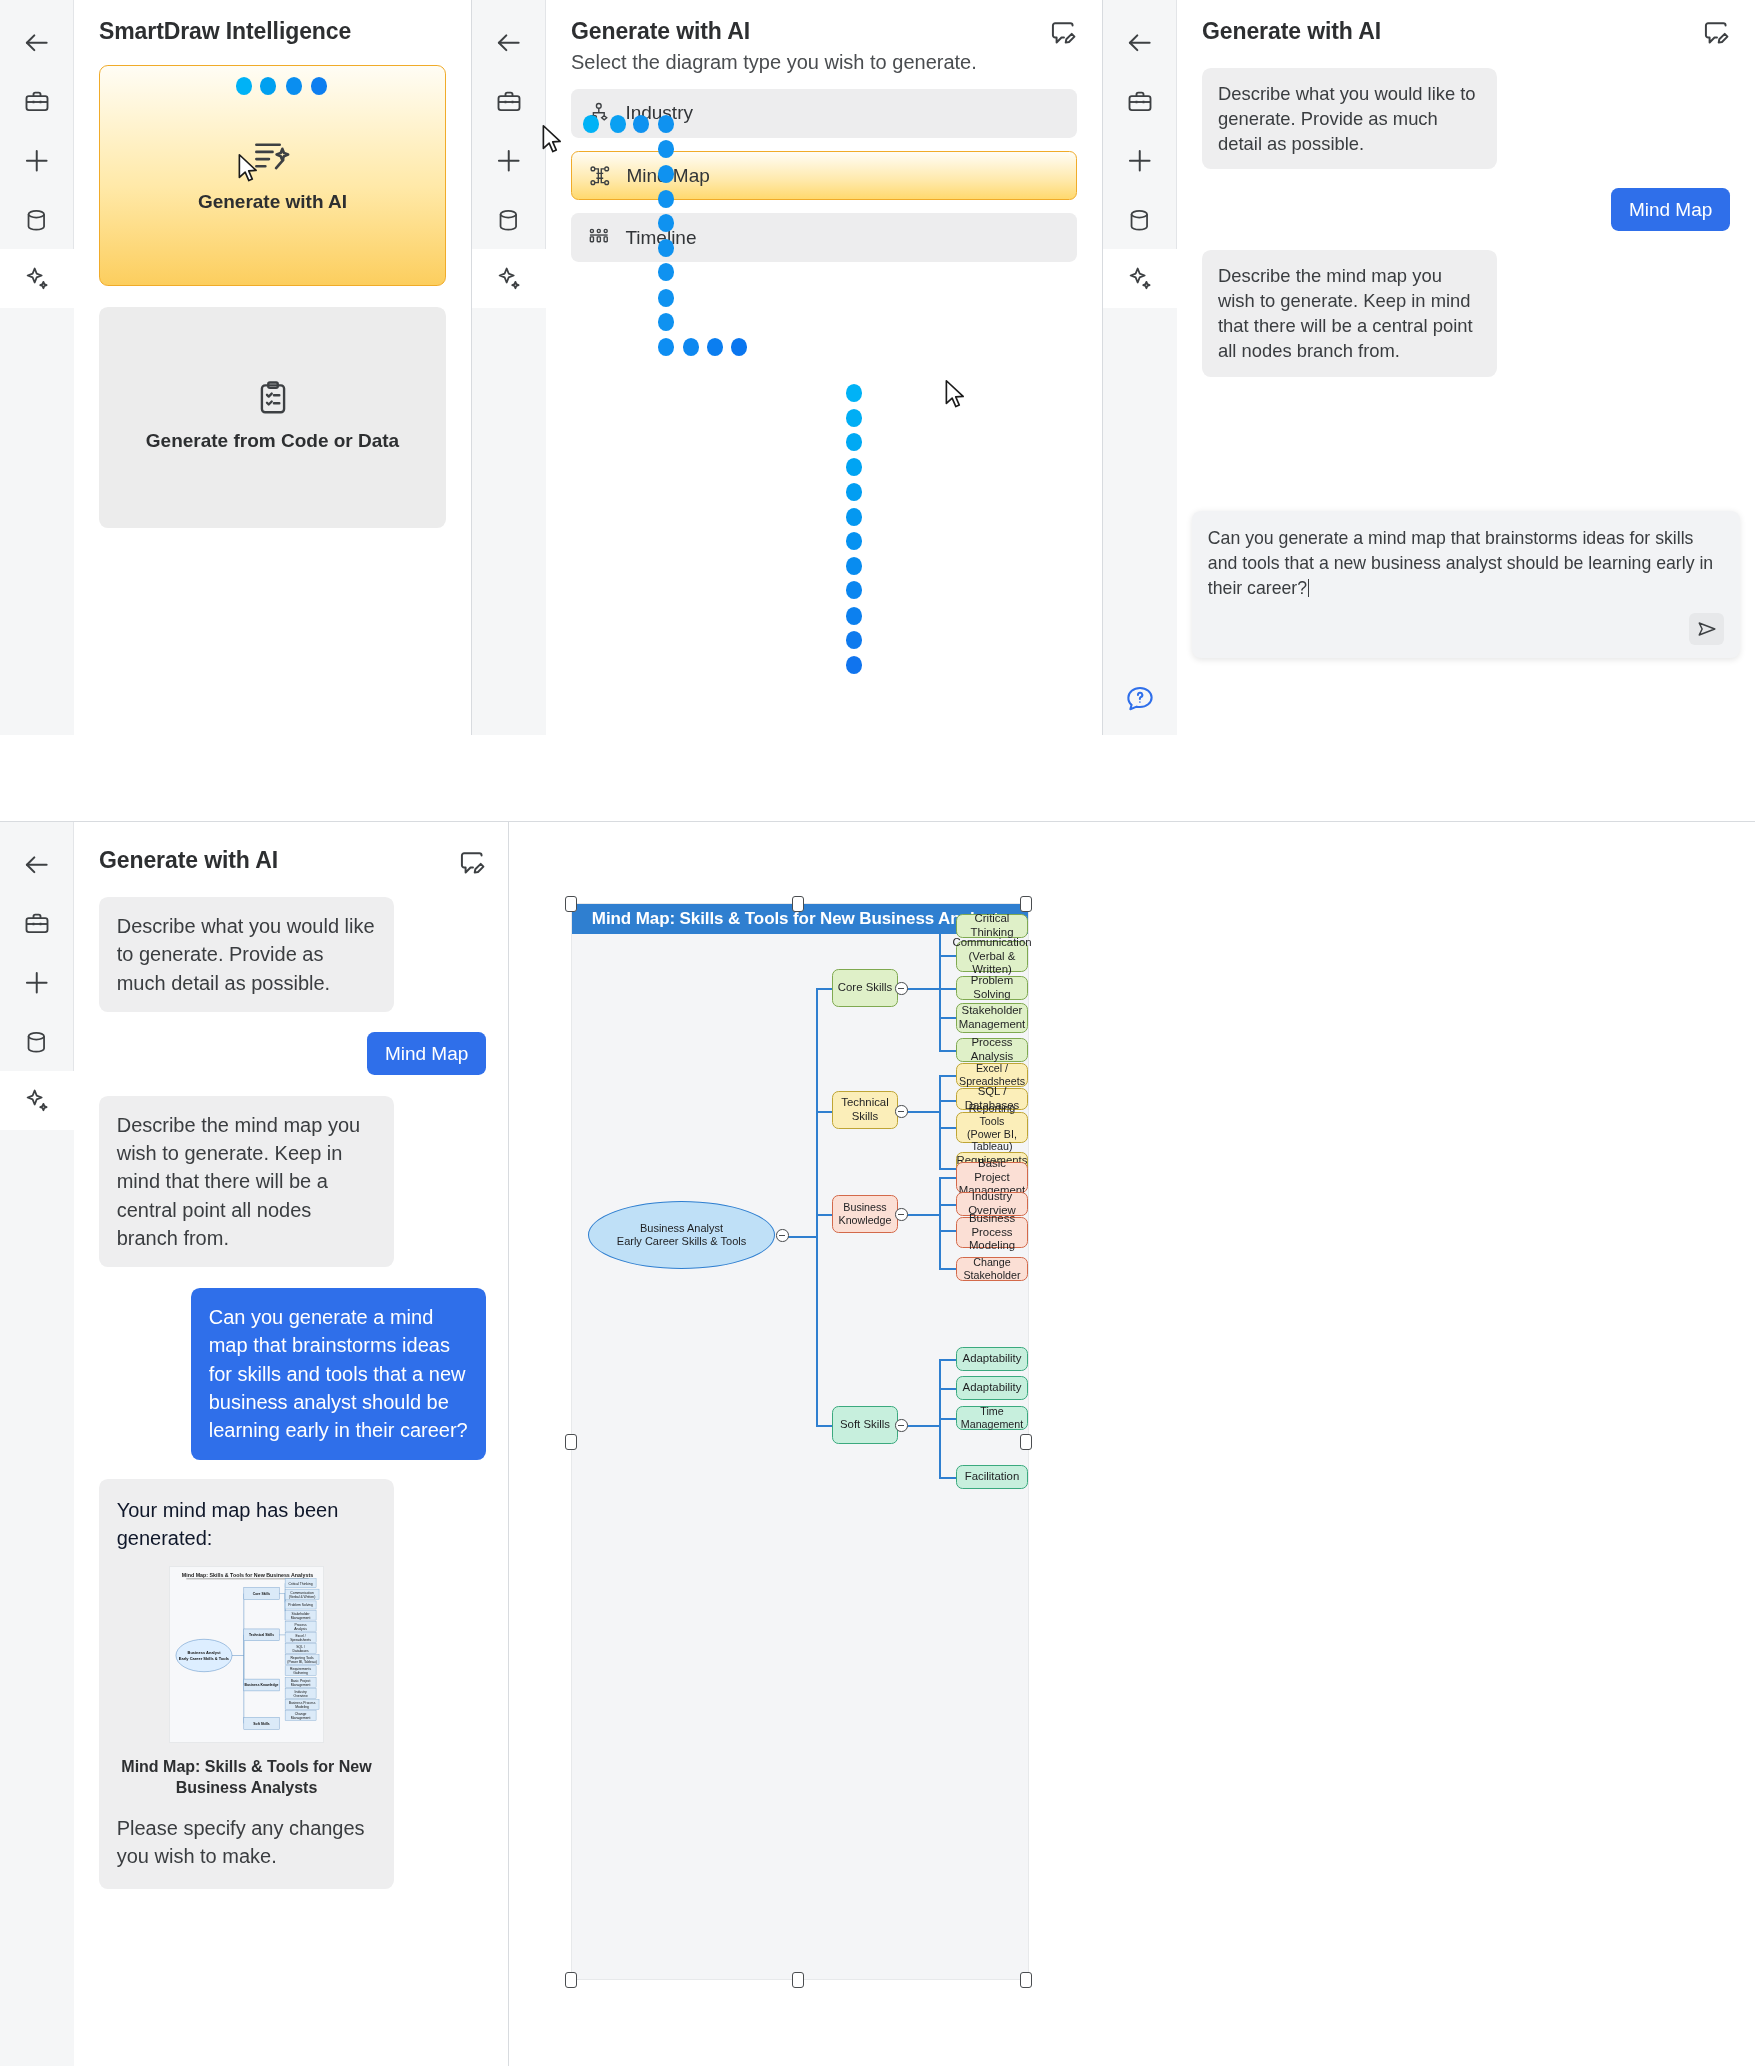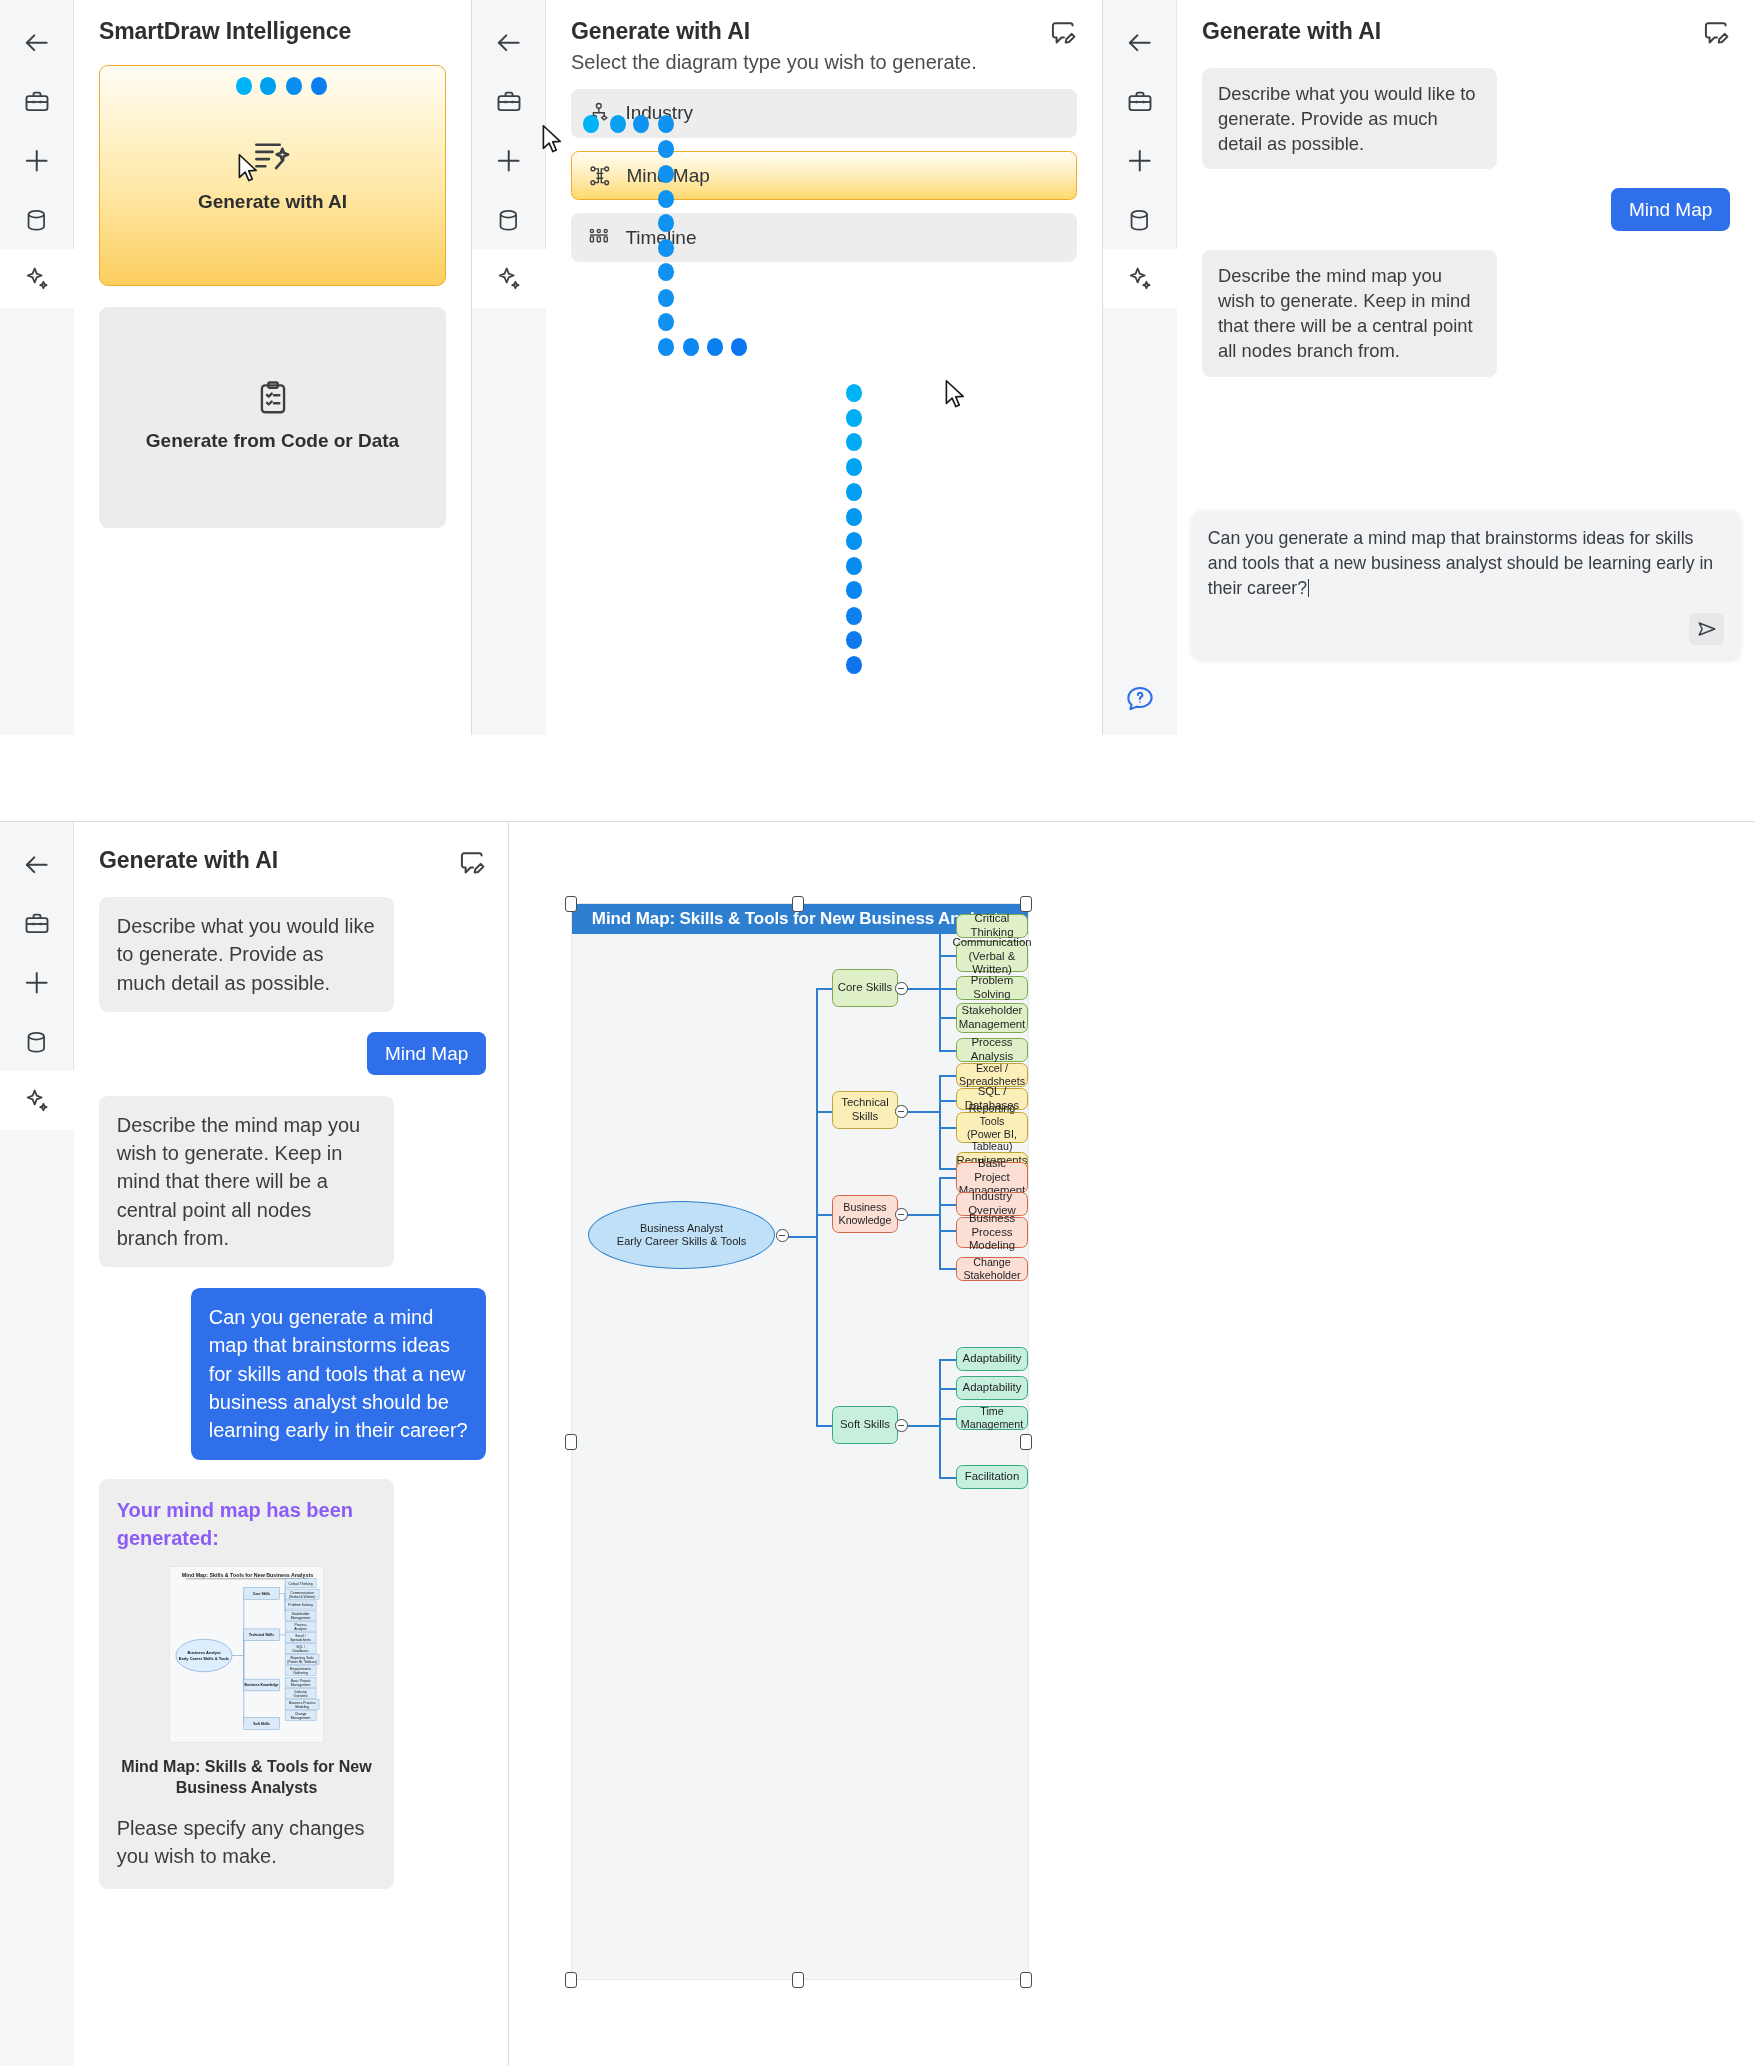--- a/index.html
+++ b/index.html
@@ -127,21 +127,21 @@
 
   .bubble-ai-lg { background:#eeeeef; border-radius:8.9px; padding:14.8px 17.7px;
       font-size:20px; line-height:1.42; color:#3a3d40; max-width:295px; }
   .bubble-user-lg { background:#2f6fea; color:#fff; border-radius:8.9px;
       padding:14.8px 17.7px; font-size:20px; line-height:1.42; max-width:295px;
       margin-left:auto; }
 
   
   .preview-wrap { background:#eeeeef; border-radius:8.9px; padding:17.7px 17.7px 19px 17.7px;
       margin-top:19px; max-width:295px;}
-  .preview-lead { font-size:20px; line-height:1.4; color:#8b5cf6;font-weight:bold; }
+  .preview-lead { font-size:20px; line-height:1.4; color:#0f172a; }
   .preview-img { background:#f7f8fa; border:0.7px solid #e6e8ea; margin:13.3px auto 0 auto;
       width:155px; height:177px; position:relative; overflow:hidden;}
   .preview-cap { font-size:16px; font-weight:bold; text-align:center; color:#2d2f31;
       margin-top:14.8px; line-height:1.28;}
   .preview-foot { font-size:20px; line-height:1.4; color:#3a3d40; margin-top:16px;}
 
   
   #canvas-area { flex:1; position:relative; background:#fff; }
   .tabbar { height:46px; background:#f4f5f6; border-bottom:0.7px solid #dcdee1;
       display:flex; align-items:stretch; }

